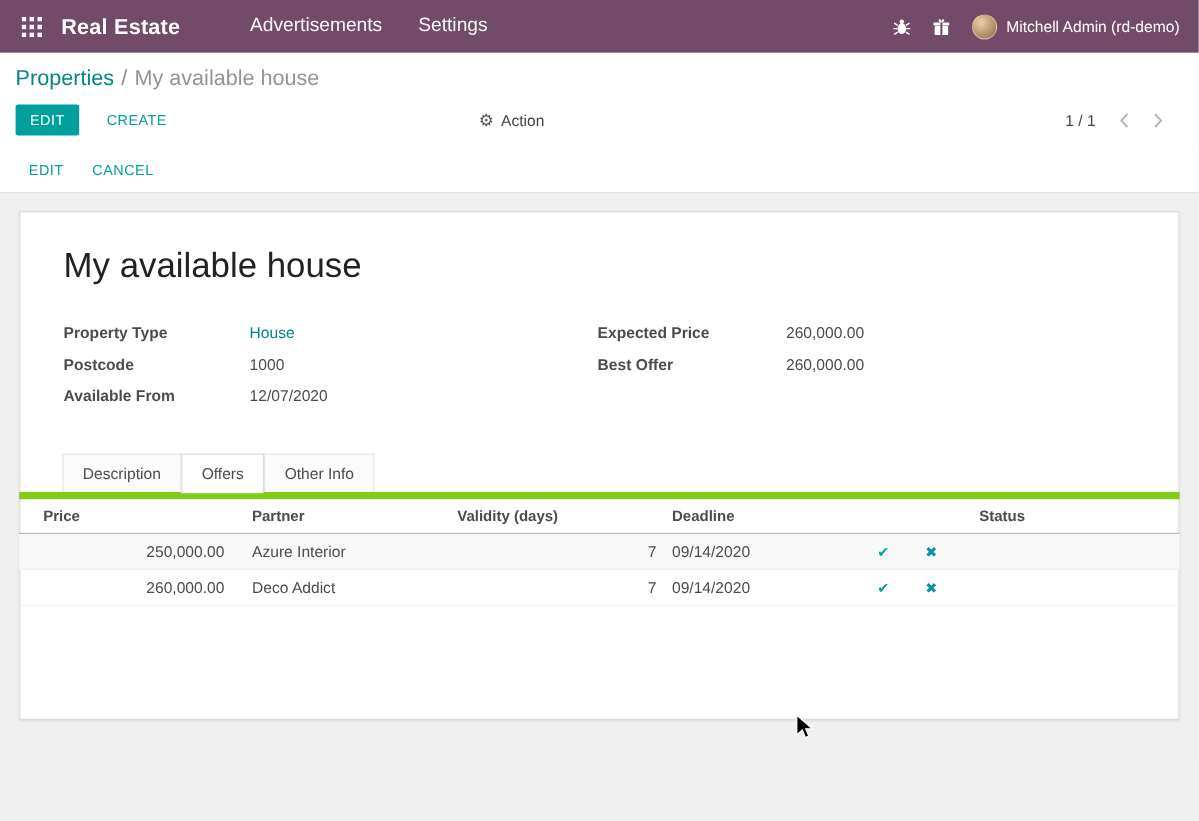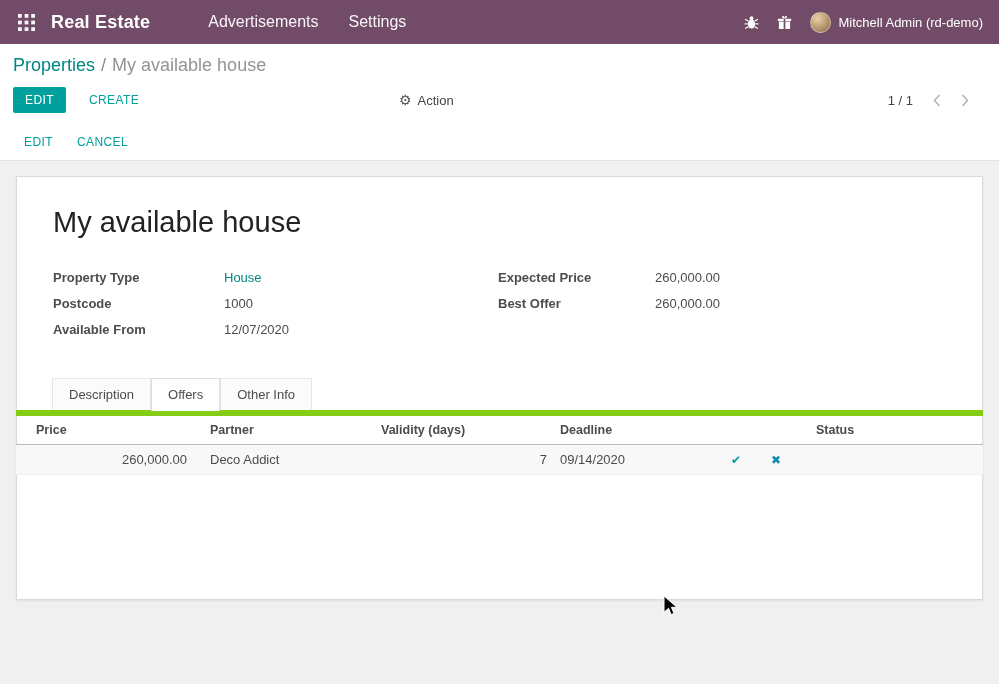--- a/index.html
+++ b/index.html
@@ -70,21 +70,21 @@
     background: #fff; border: 1px solid #dadada;
     box-shadow: 0 1px 2px rgba(0,0,0,.08);
     height: 424px; padding: 0 36px;
   }
   .sheet-title { font-size: 29px; font-weight: 400; color: #222; margin: 0; padding-top: 29px; }
 
   .field-groups { display: flex; margin-top: 31px; }
   .fgroup { width: 445px; }
   .fgroup.right { width: auto; flex: 1; }
   .frow { display: flex; margin-bottom: 11px; font-size: 13px; color: #4c4c4c; }
-  .flabel { font-weight: 700; width: 171px; }
+  .flabel { font-weight: 700; width: 155px; }
   .fgroup.right .flabel { width: 157px; }
   .fvalue.link { color: #008784; cursor: pointer; }
 
   
   .notebook-tabs {
     display: flex; margin: 30px -37px 0 -37px; padding-left: 36px;
     border-bottom: 6px solid #84cc16;
   }
   .tab {
     font-size: 13px; color: #4c4c4c; padding: 8px 16px;
@@ -257,20 +257,29 @@
           <th class="partner-col">Partner</th>
           <th class="num">Validity (days)</th>
           <th class="deadline-col">Deadline</th>
           <th></th>
           <th></th>
           <th class="status-col">Status</th>
         </tr>
       </thead>
       <tbody>
         <tr>
+          <td class="num">250,000.00</td>
+          <td class="partner-col">Azure Interior</td>
+          <td class="num">7</td>
+          <td class="deadline-col">09/14/2020</td>
+          <td class="icon-cell"><span class="accept">✔</span></td>
+          <td class="icon-cell"><span class="refuse">✖</span></td>
+          <td class="status-col"></td>
+        </tr>
+        <tr>
           <td class="num">260,000.00</td>
           <td class="partner-col">Deco Addict</td>
           <td class="num">7</td>
           <td class="deadline-col">09/14/2020</td>
           <td class="icon-cell"><span class="accept">✔</span></td>
           <td class="icon-cell"><span class="refuse">✖</span></td>
           <td class="status-col"></td>
         </tr>
       </tbody>
     </table>

